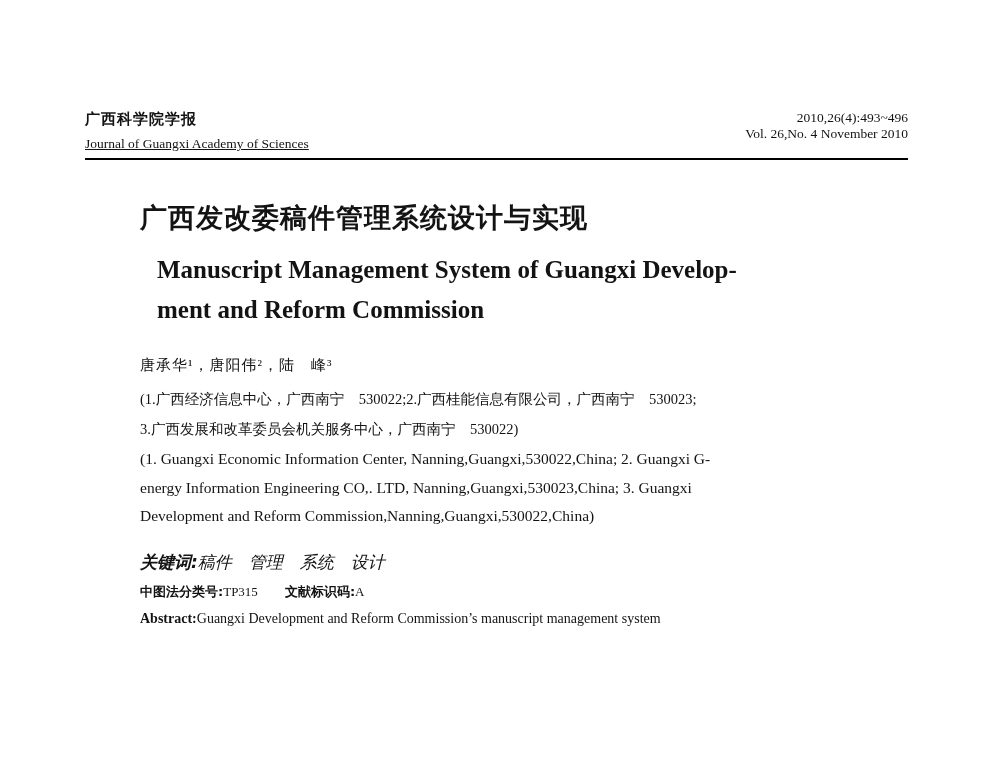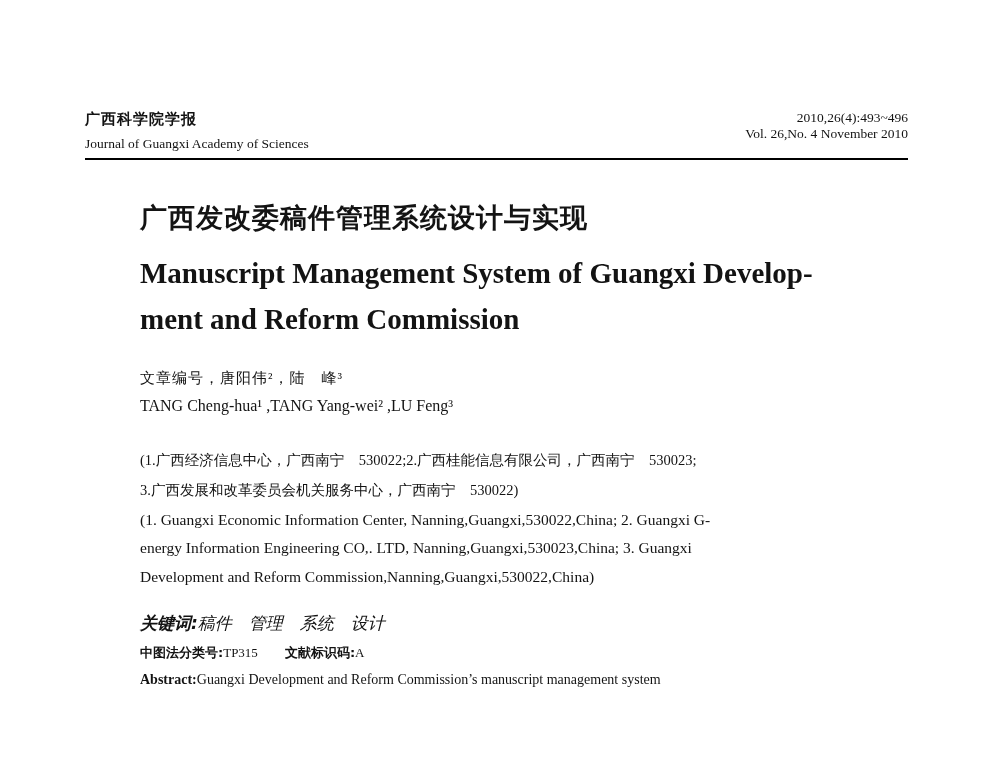--- a/index.html
+++ b/index.html
@@ -17,21 +17,21 @@
   .masthead {
     position: absolute;
     top: 110px;
     left: 85px;
     width: 823px;
     display: flex;
     justify-content: space-between;
     align-items: flex-start;
   }
   .mast-left .zh { font-size: 15px; font-weight: bold; letter-spacing: 1px; margin-bottom: 7px; }
-  .mast-left .en { font-size: 13.5px; }
+  .mast-left .en { font-size: 13.5px; text-decoration: underline; }
   .mast-right { text-align: right; }
   .mast-right .cite { font-size: 13.5px; }
   .mast-right .vol  { font-size: 13.5px; }
   .rule {
     position: absolute;
     top: 158px;
     left: 85px;
     width: 823px;
     border-top: 2px solid #000;
   }
@@ -43,22 +43,22 @@
     width: 732px;
   }
   .title-zh {
     margin: 0 0 14px 0;
     font-family: "DejaVu Sans", "Liberation Sans", sans-serif;
     font-size: 27px;
     font-weight: bold;
     letter-spacing: 1px;
   }
   .title-en {
-    margin: 0 0 26px 0;
-    font-size: 29px;
+    margin: 0 0 26px 17px;
+    font-size: 25px;
     font-weight: bold;
     line-height: 1.6;
   }
   .authors-zh {
     font-size: 15px;
     margin-bottom: 9px;
     letter-spacing: 1px;
   }
   .authors-en {
     font-size: 16px;
@@ -114,22 +114,21 @@
   </header>
 
   <div class="rule"></div>
 
   <main class="content">
 
     <h1 class="title-zh">广西发改委稿件管理系统设计与实现</h1>
 
     <h2 class="title-en"><span>Manuscript Management System of Guangxi Develop-</span><br><span>ment and Reform Commission</span></h2>
 
-    <div class="authors-zh">文章编号，唐阳伟²，陆　峰³</div>
-    <div class="authors-en">TANG Cheng-hua¹ ,TANG Yang-wei² ,LU Feng³</div>
+    <div class="authors-zh">唐承华¹，唐阳伟²，陆　峰³</div>
 
     <div class="affil-zh">
       <div>(1.广西经济信息中心，广西南宁　530022;2.广西桂能信息有限公司，广西南宁　530023;</div>
       <div>3.广西发展和改革委员会机关服务中心，广西南宁　530022)</div>
     </div>
 
     <div class="affil-en">
       <div>(1. Guangxi Economic Information Center, Nanning,Guangxi,530022,China; 2. Guangxi G-</div>
       <div>energy Information Engineering CO,. LTD, Nanning,Guangxi,530023,China; 3. Guangxi</div>
       <div>Development and Reform Commission,Nanning,Guangxi,530022,China)</div>

